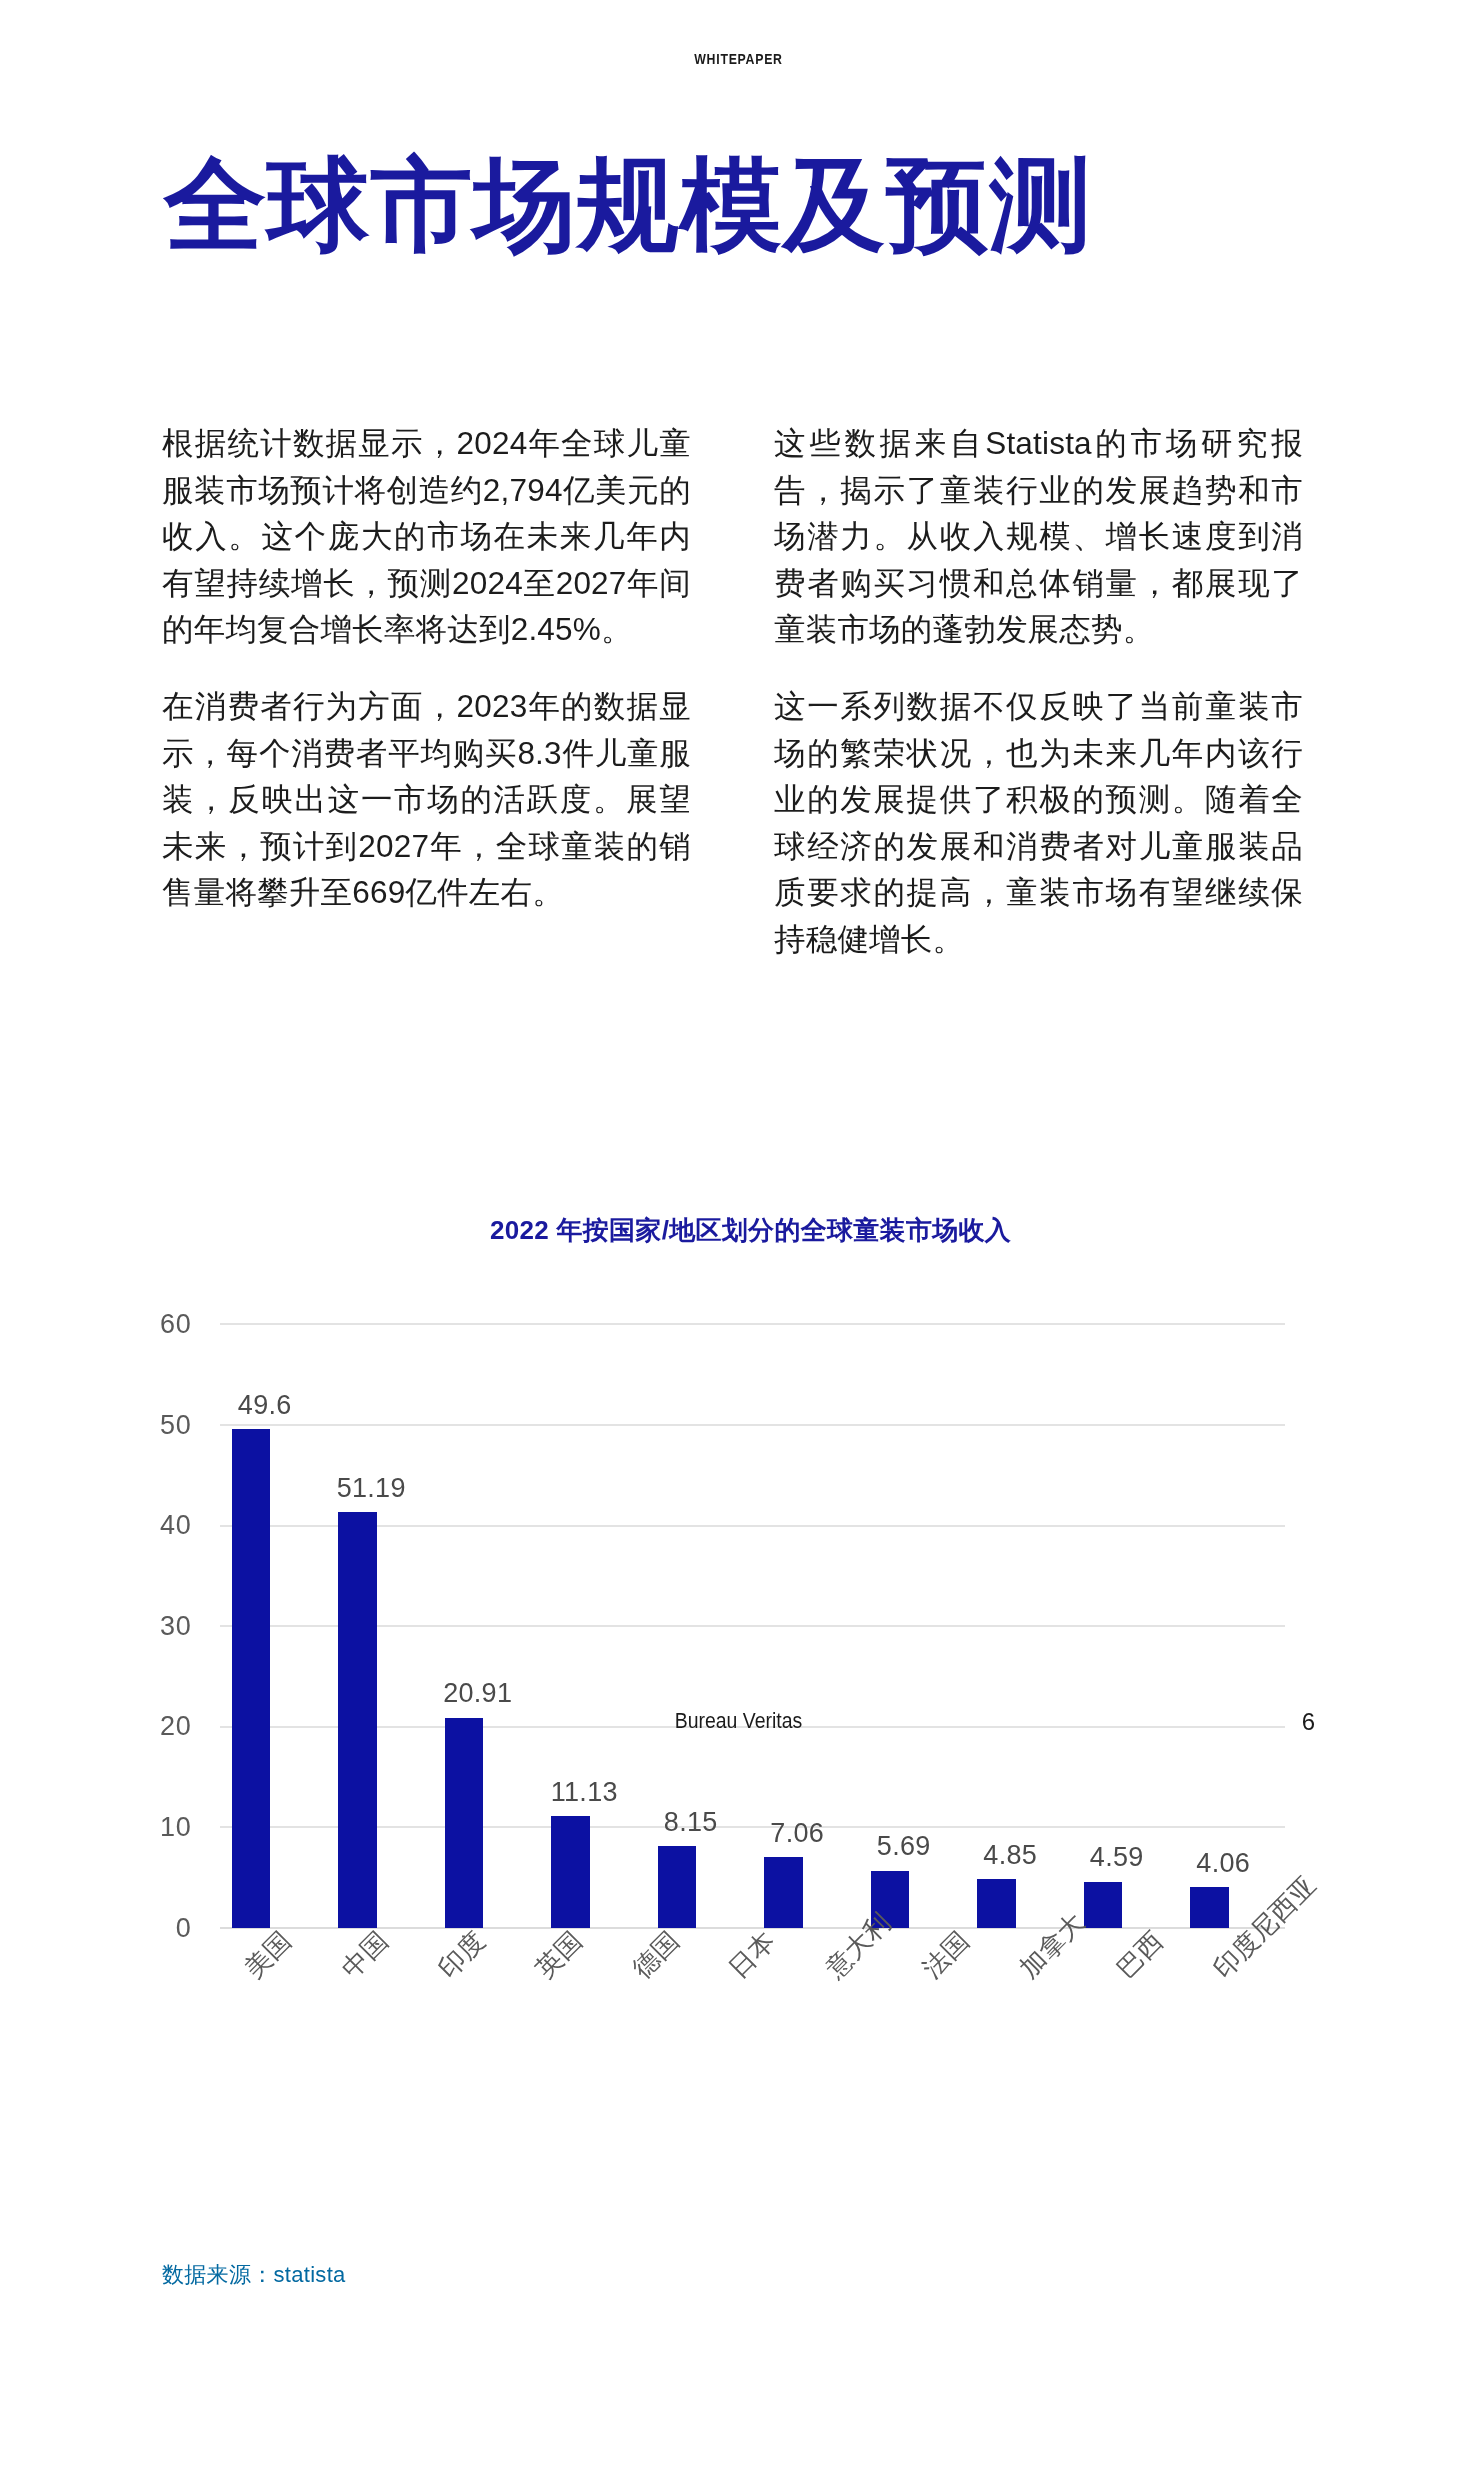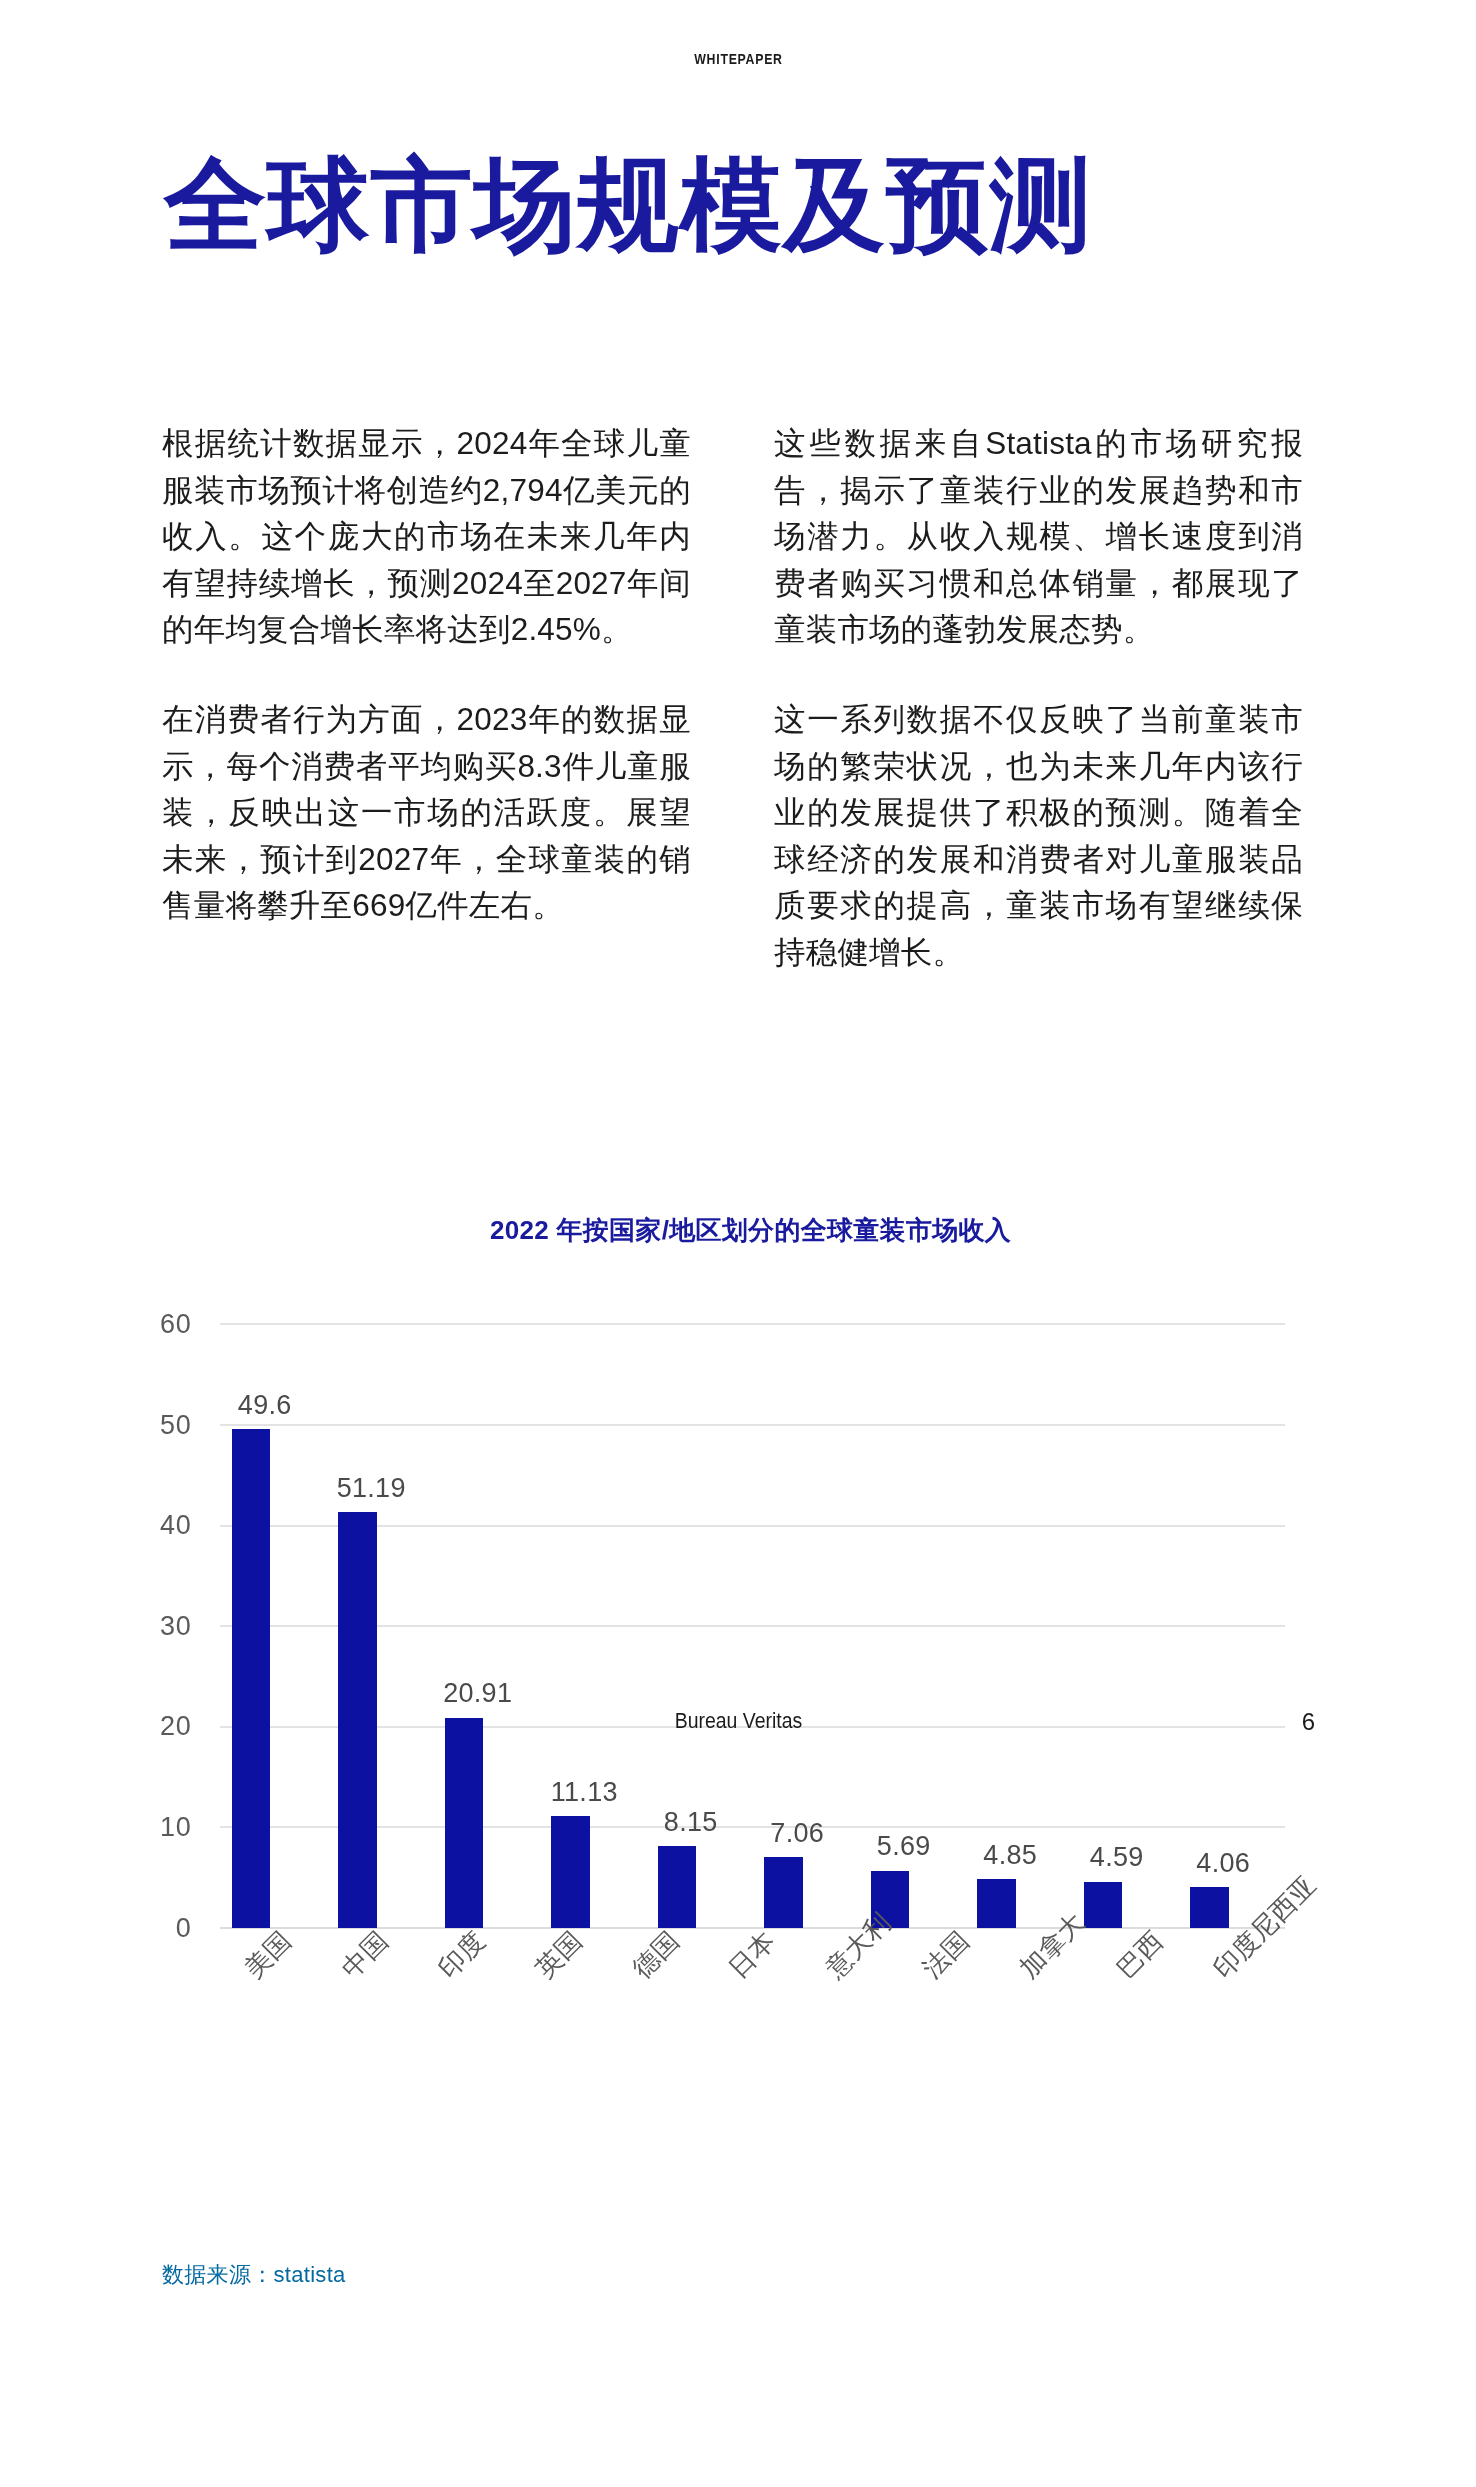--- a/index.html
+++ b/index.html
@@ -66,21 +66,21 @@
     width: 529px;
   }
   .col p {
     font-size: 31.5px;
     line-height: 1.48;
     color: #1c1c1c;
     text-align: justify;
     letter-spacing: 0.2px;
   }
   .col p + p {
-    margin-top: 43px;
+    margin-top: 30px;
   }
 
   
   .chart-block {
     position: absolute;
     top: 1213px;
     left: 0;
     width: 1477px;
   }
 

